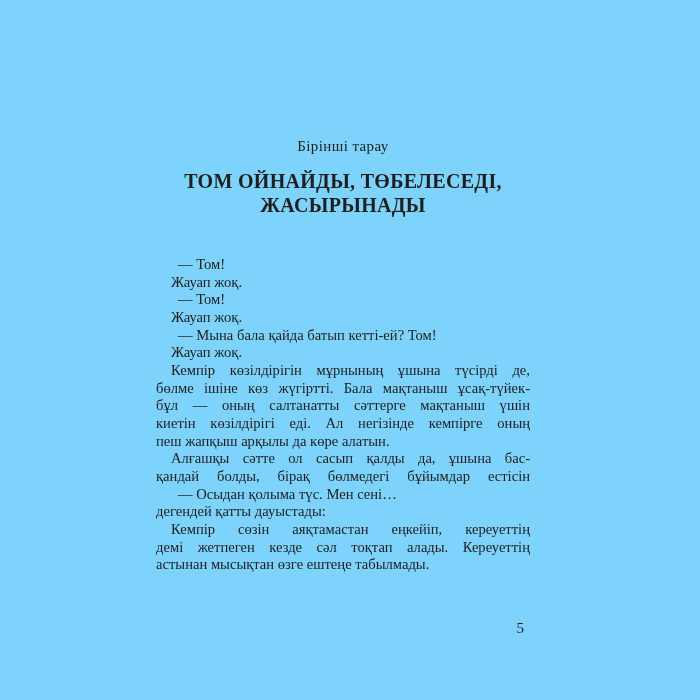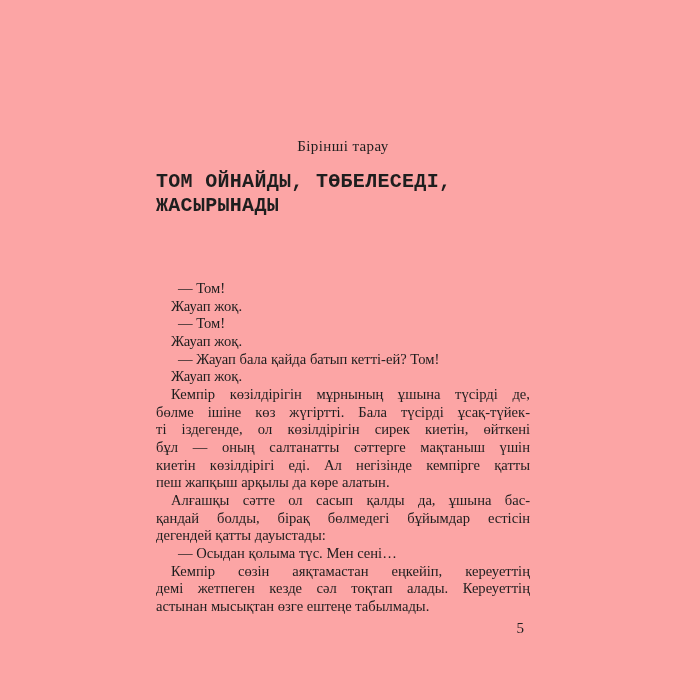--- a/index.html
+++ b/index.html
@@ -10,21 +10,21 @@
     width: 700px;
     height: 700px;
     background: #ffffff;
     font-family: "Liberation Serif", "DejaVu Serif", serif;
     color: #1e1e1e;
   }
   .page {
     position: relative;
     width: 700px;
     height: 700px;
-    background: #fca5a5;
+    background: #7dd3fc;
     overflow: hidden;
   }
   .content {
     position: absolute;
     left: 156px;
     top: 0;
     width: 374px;
     height: 700px;
   }
   .chapter-label {
@@ -34,34 +34,33 @@
     width: 100%;
     text-align: center;
     font-size: 15px;
     letter-spacing: 0.4px;
   }
   .book-title {
     position: absolute;
     top: 170px;
     left: 0;
     width: 100%;
+    text-align: center;
     font-weight: bold;
     font-size: 20px;
     line-height: 23.5px;
     letter-spacing: 0.3px;
-    font-family: Liberation Mono, monospace;
   }
   .body-text {
     position: absolute;
     top: 256px;
     left: 0;
     width: 100%;
     font-size: 14.6px;
     line-height: 17.65px;
-    margin-top: 24px;
   }
   .line {
     display: block;
     white-space: normal;
   }
   .line.dialog {
     text-indent: 22px;
   }
   .line.para {
     text-indent: 15px;
@@ -94,32 +93,31 @@
     <div class="book-title">
       <div>ТОМ ОЙНАЙДЫ, ТӨБЕЛЕСЕДІ,</div>
       <div>ЖАСЫРЫНАДЫ</div>
     </div>
 
     <div class="body-text">
       <div class="line dialog">— Том!</div>
       <div class="line para">Жауап жоқ.</div>
       <div class="line dialog">— Том!</div>
       <div class="line para">Жауап жоқ.</div>
-      <div class="line dialog">— Жауап бала қайда батып кетті-ей? Том!</div>
+      <div class="line dialog">— Мына бала қайда батып кетті-ей? Том!</div>
       <div class="line para">Жауап жоқ.</div>
       <div class="line para just">Кемпір көзілдірігін мұрнының ұшына түсірді де,</div>
-      <div class="line just">бөлме ішіне көз жүгіртті. Бала түсірді ұсақ-түйек-</div>
-      <div class="line just">ті іздегенде, ол көзілдірігін сирек киетін, өйткені</div>
+      <div class="line just">бөлме ішіне көз жүгіртті. Бала мақтаныш ұсақ-түйек-</div>
       <div class="line just">бұл — оның салтанатты сәттерге мақтаныш үшін</div>
-      <div class="line just">киетін көзілдірігі еді. Ал негізінде кемпірге қатты</div>
+      <div class="line just">киетін көзілдірігі еді. Ал негізінде кемпірге оның</div>
       <div class="line">пеш жапқыш арқылы да көре алатын.</div>
       <div class="line para just">Алғашқы сәтте ол сасып қалды да, ұшына бас-</div>
       <div class="line just">қандай болды, бірақ бөлмедегі бұйымдар естісін</div>
+      <div class="line dialog">— Осыдан қолыма түс. Мен сені…</div>
       <div class="line">дегендей қатты дауыстады:</div>
-      <div class="line dialog">— Осыдан қолыма түс. Мен сені…</div>
       <div class="line para just">Кемпір сөзін аяқтамастан еңкейіп, кереуеттің</div>
       <div class="line just">демі жетпеген кезде сәл тоқтап алады. Кереуеттің</div>
       <div class="line">астынан мысықтан өзге ештеңе табылмады.</div>
     </div>
 
     <div class="page-number">5</div>
 
   </div>
 </div>
 

